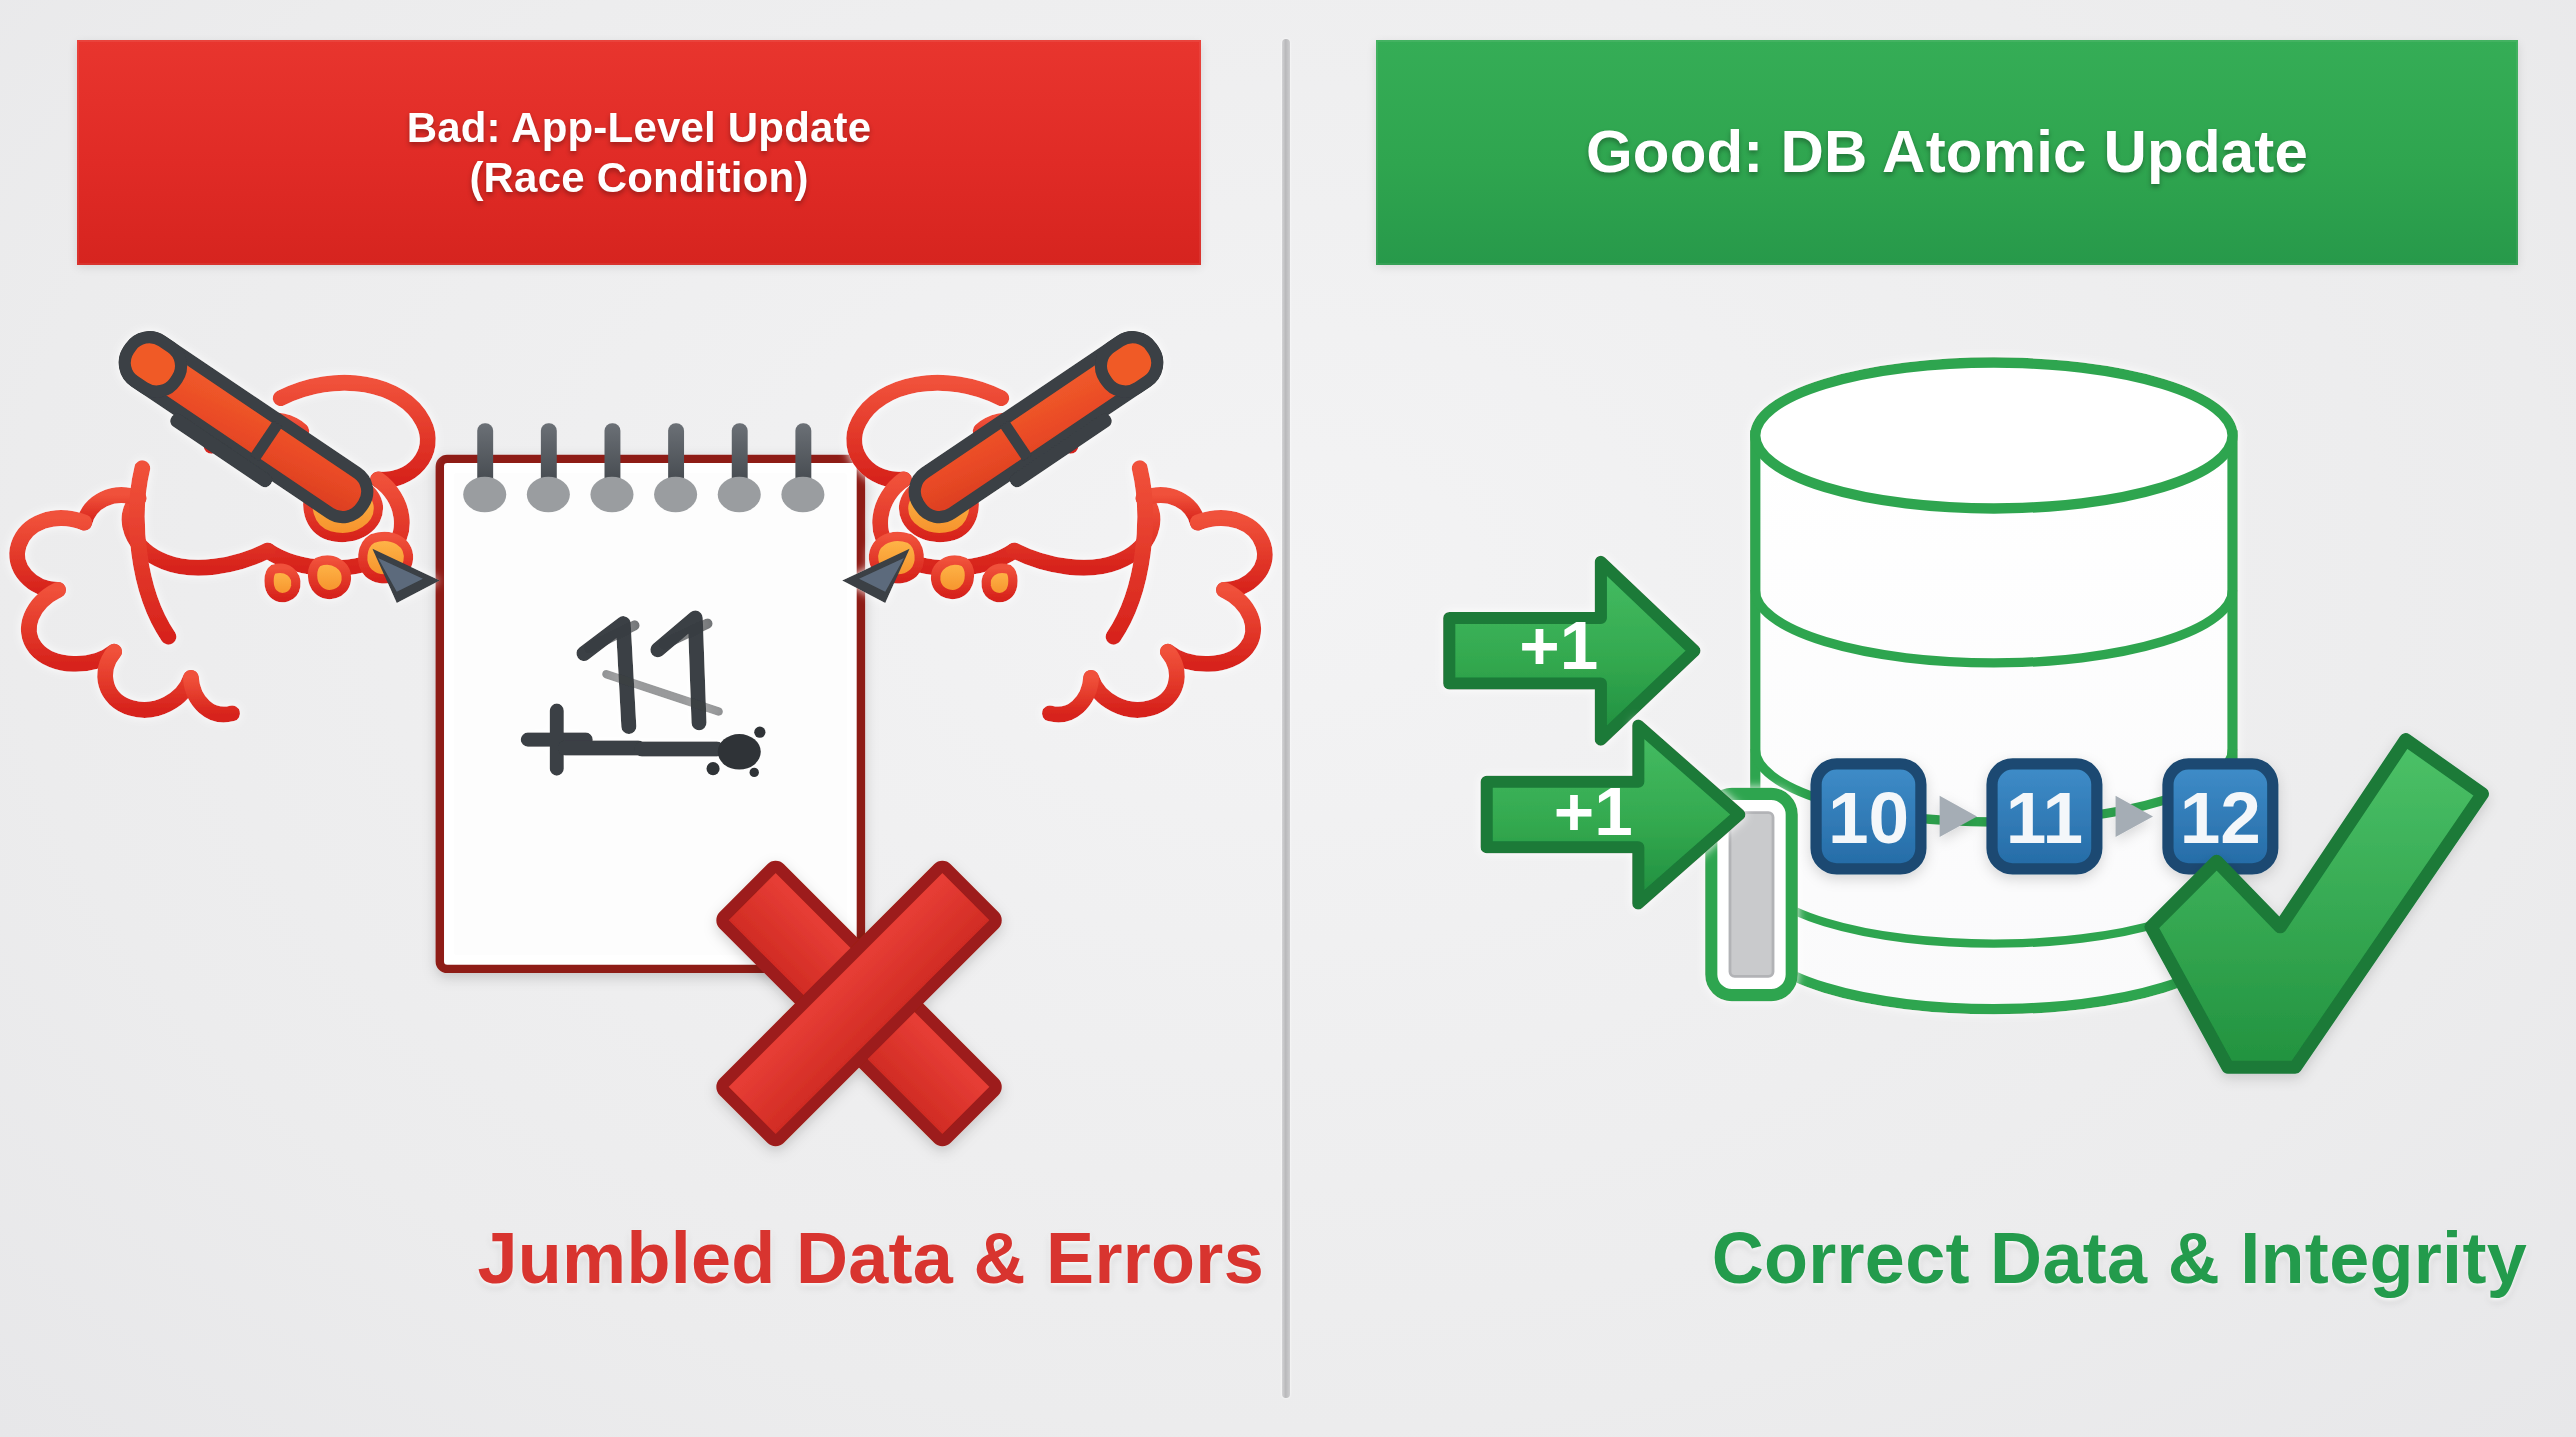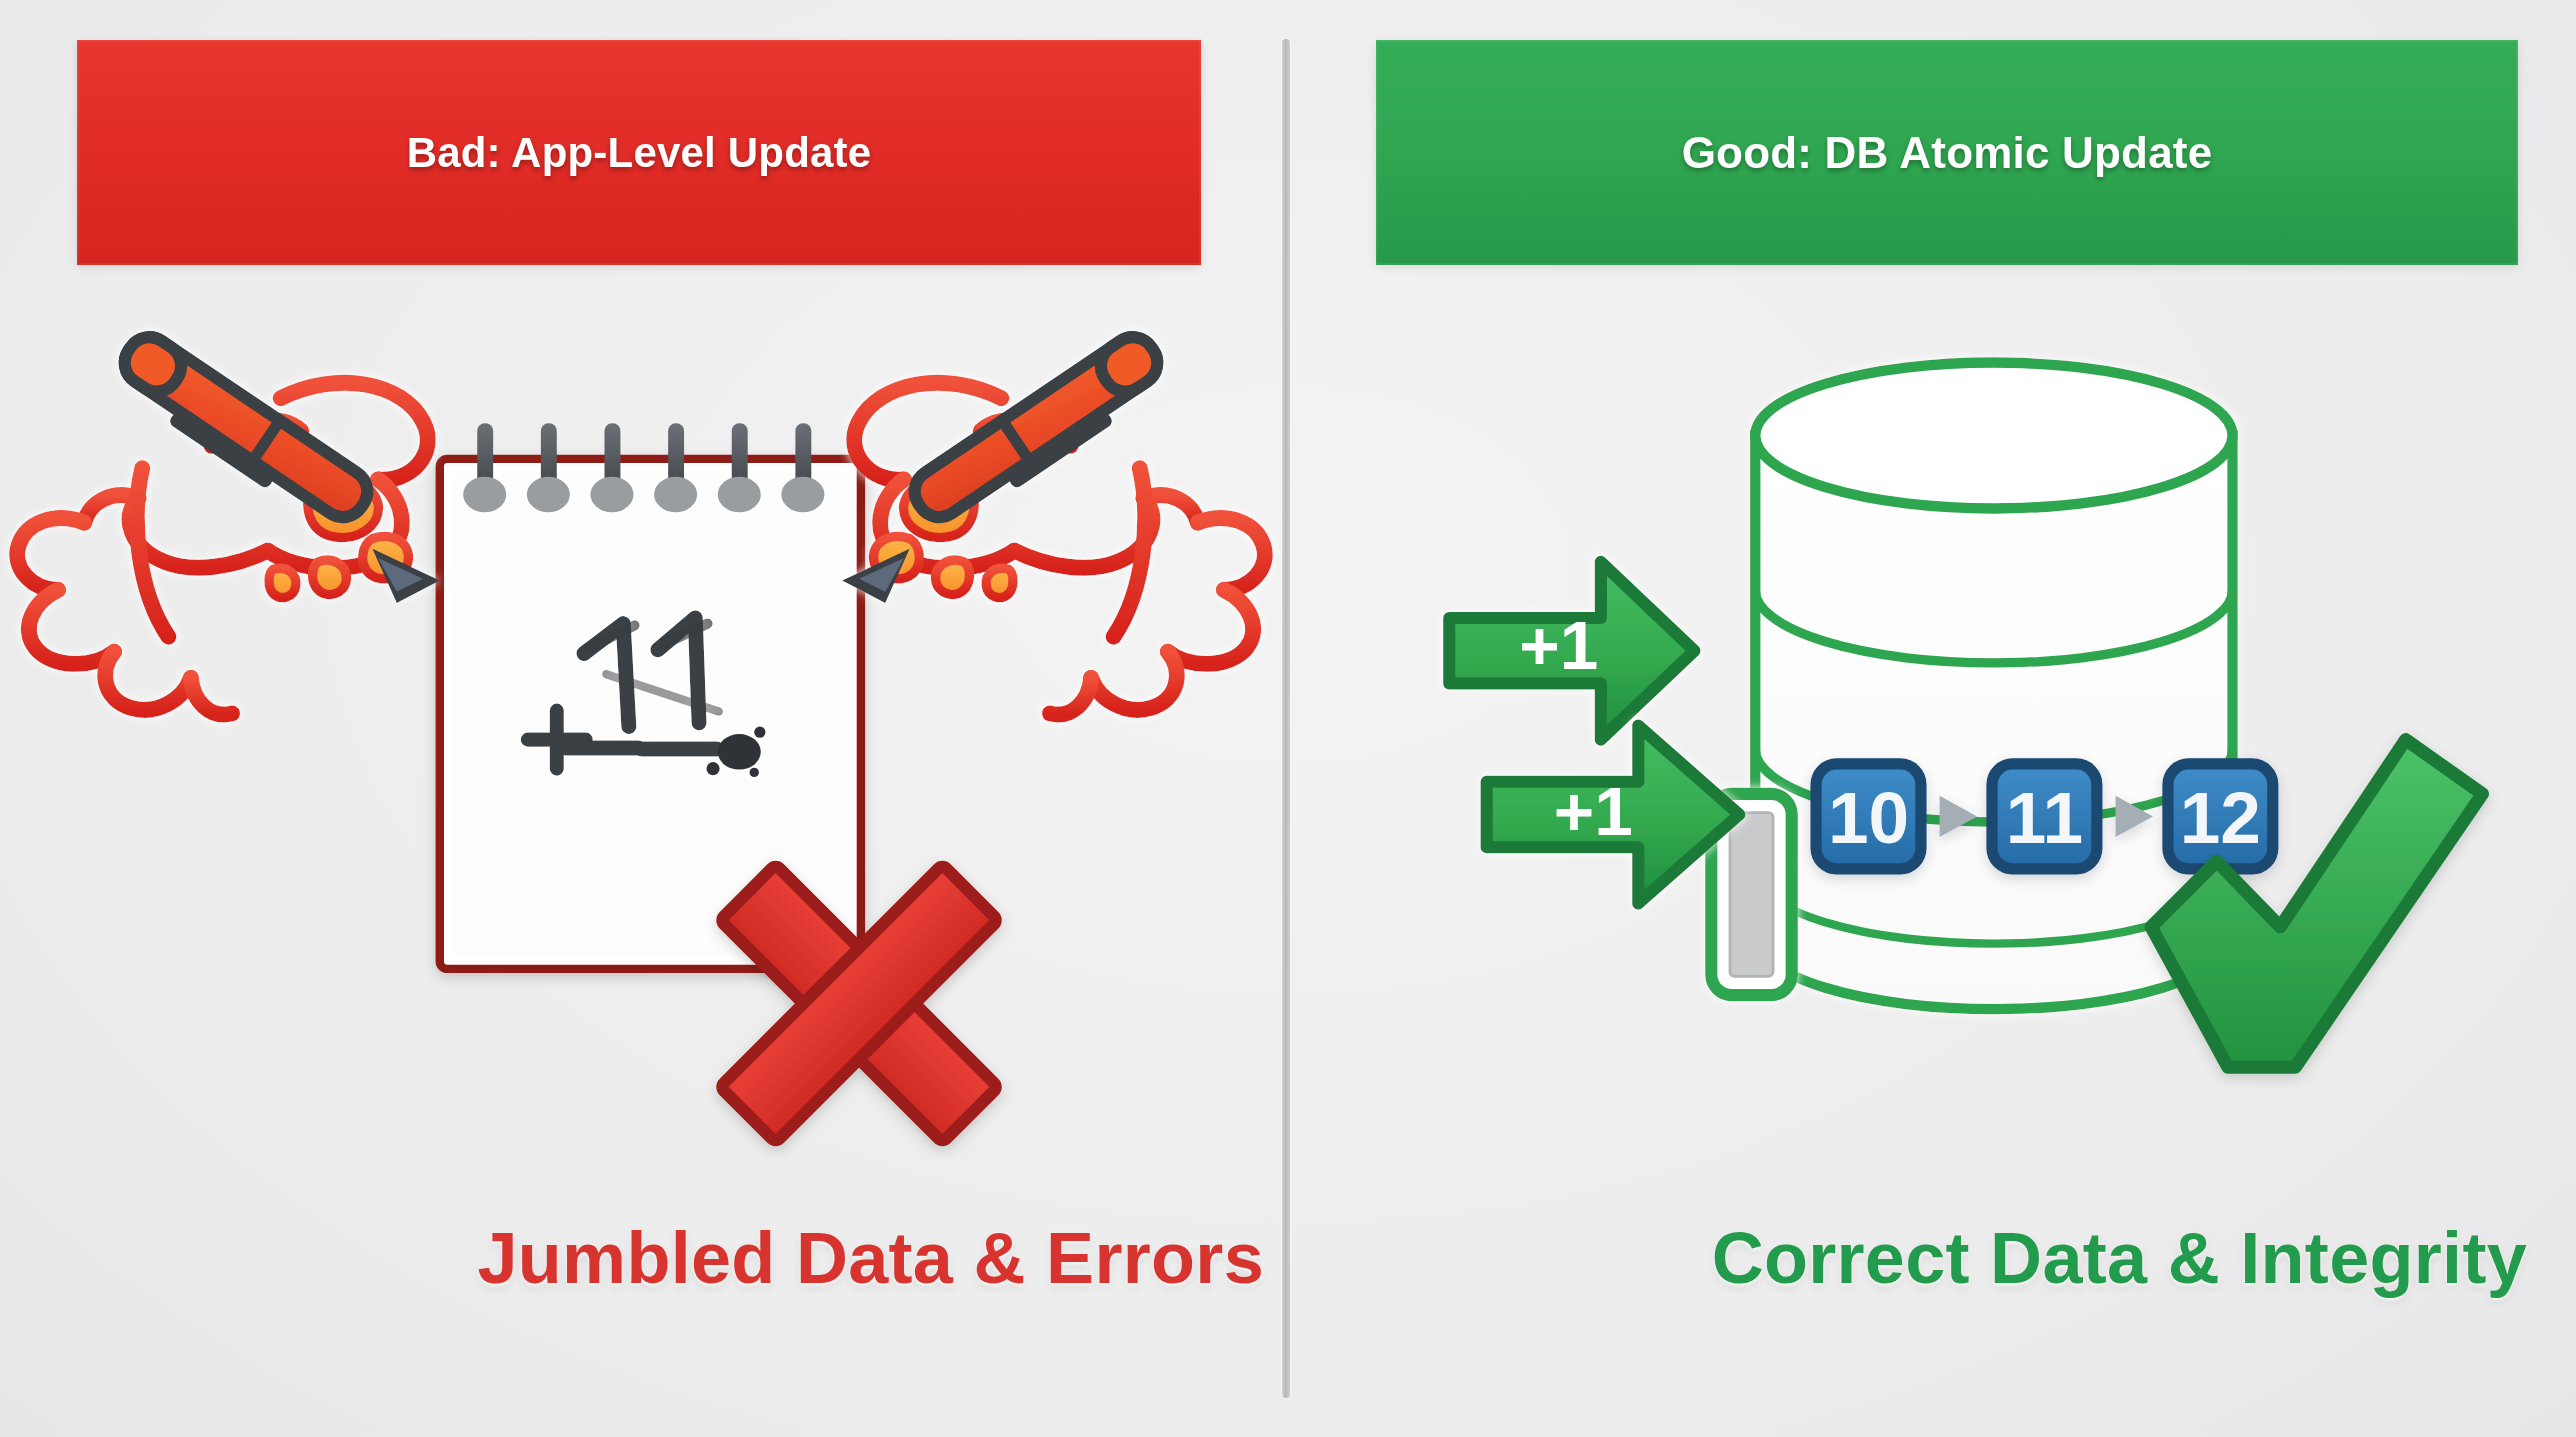--- a/index.html
+++ b/index.html
@@ -40,21 +40,21 @@
     box-shadow:0 2.8px 9.4px rgba(0,0,0,.10), inset 0 0 0 1.9px rgba(255,255,255,.07);
   }
   .banner-bad{
     left:77px; top:40px; width:1124px; height:225px;
     background:linear-gradient(180deg,#e8352e 0%, #e02b26 55%, #d6241f 100%);
     font-size:42px;
   }
   .banner-good{
     left:1376px; top:40px; width:1142px; height:225px;
     background:linear-gradient(180deg,#35ad56 0%, #2fa54f 55%, #27994a 100%);
-    font-size:44px;
+    font-size:60px;
   }
 
   
   .caption{
     position:absolute;
     width:1217px;
     text-align:right;
     font-size:72px;
     font-weight:bold;
     letter-spacing:0.3px;
@@ -71,20 +71,21 @@
 </head>
 <body>
 
 <div id="stage">
 
   <div class="divider"></div>
 
   <div class="banner banner-bad">
     <div>
       <div>Bad: App-Level Update</div>
+      <div>(Race Condition)</div>
     </div>
   </div>
 
   <div class="banner banner-good">
     <span>Good: DB Atomic Update</span>
   </div>
 
   <svg class="art art-left" viewBox="0 0 1370 1000">
     <defs>
       <linearGradient id="penBody" x1="0" y1="0" x2="1" y2="1">

